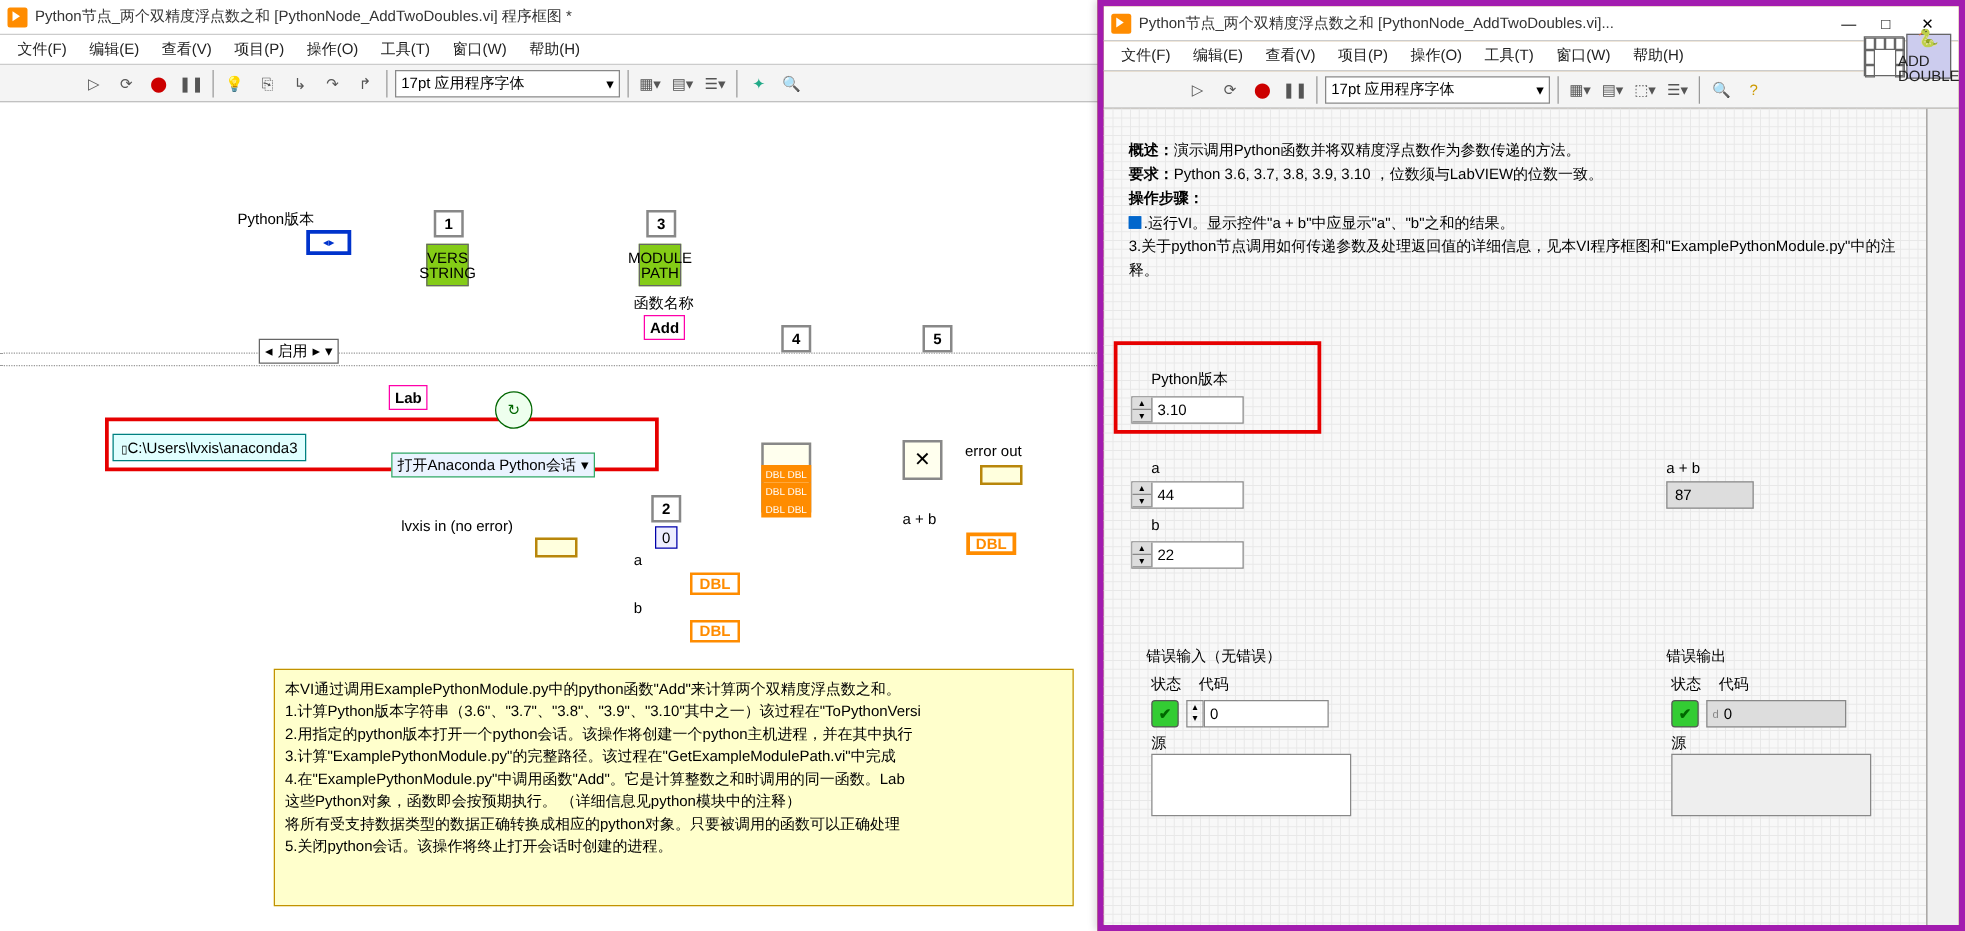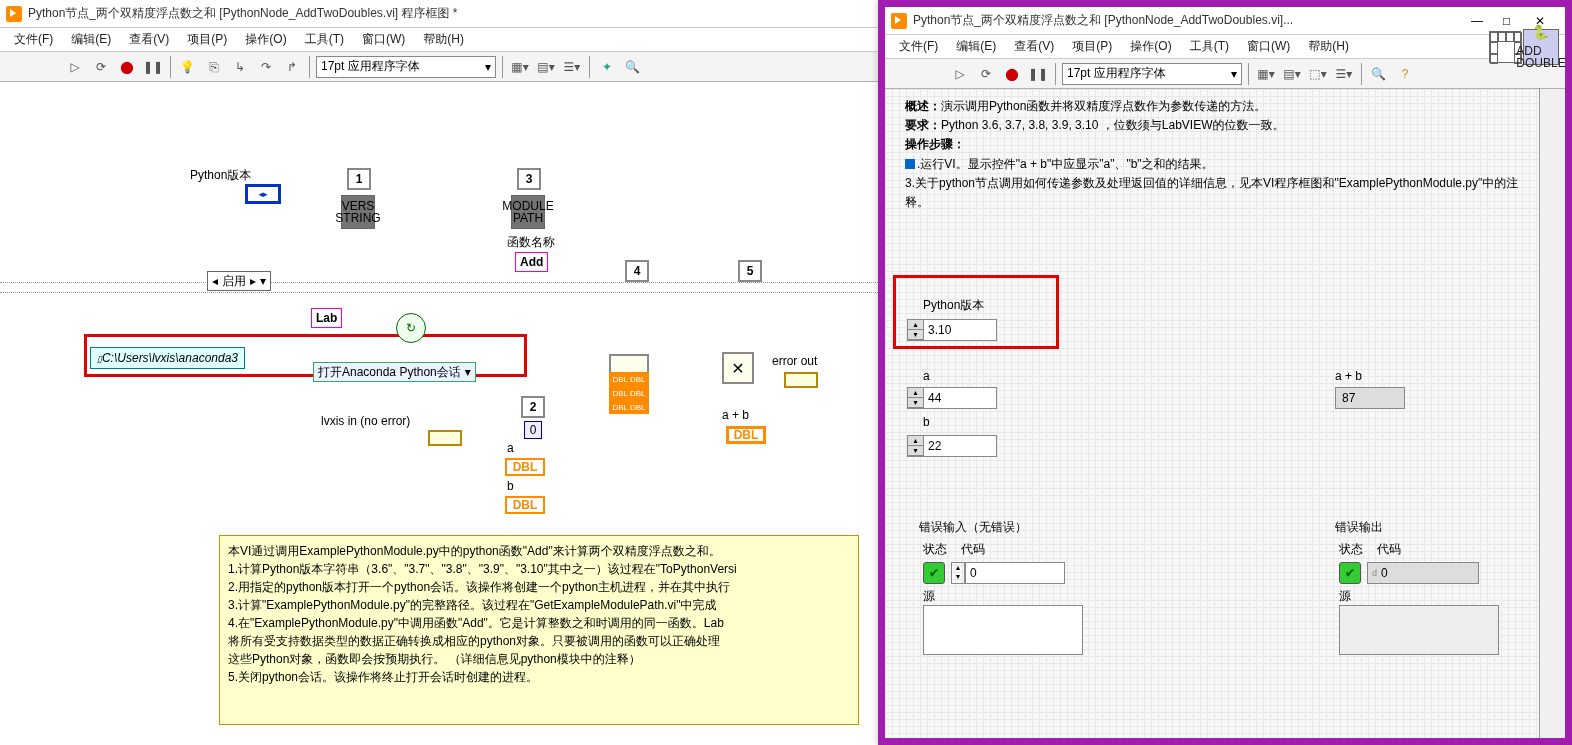--- a/index.html
+++ b/index.html
@@ -26,29 +26,29 @@
 
 .main { position: relative; height: calc(100% - 82px); }
 .bd-canvas { position: absolute; left: 0; top: 0; width: 878px; height: calc(745px - 82px); background: #fff; overflow: hidden; }
 
 .node { position: absolute; }
 .lbl { font-size: 12px; color: #000; position: absolute; white-space: nowrap; }
 .redbox { border: 3px solid #e60000; position: absolute; }
 
 .seqbox { position: absolute; border: 2px solid #888; background: #fff; width: 24px; height: 22px; display: flex; align-items: center; justify-content: center; font-weight: bold; }
 
-.icon-py { width: 34px; height: 34px; border: 1px solid #666; background: #737373; display: flex; align-items: center; justify-content: center; font-size: 9px; text-align: center; line-height: 1; }
-.icon-dbl { width: 40px; height: 18px; border: 2px solid #ff8c00; background: #fff; display: flex; align-items: center; justify-content: center; font-size: 9px; font-weight: bold; color: #ff8c00; }
+.icon-py { width: 34px; height: 34px; border: 1px solid #666; background: #84cc16; display: flex; align-items: center; justify-content: center; font-size: 9px; text-align: center; line-height: 1; }
+.icon-dbl { width: 40px; height: 18px; border: 2px solid #ff8c00; background: #fff; display: flex; align-items: center; justify-content: center; font-size: 9px; font-weight: bold; color: #ff8c00; margin-left: 47px; }
 
 .enablebox { border: 1px solid #666; background: #fff; display: flex; align-items: center; padding: 0 4px; height: 20px; gap: 4px; }
 
 .textbox { border: 1.5px solid #f0a; background: #fff; padding: 2px 4px; display: inline-block; font-weight: bold; }
-.pathbox { border: 1px solid #008080; background: #e0ffff; padding: 3px 6px; display: inline-block; font-family: monospace; font-style: italic; }
-
-.fp-window { position: absolute; left: 878px; top: -82px; width: 694px; height: 745px; background: #a16207; border: 7px solid #a21caf; box-shadow: -2px 0 6px rgba(0,0,0,0.15); }
+.pathbox { border: 1px solid #008080; background: #e0ffff; padding: 3px 6px; display: inline-block; font-family: monospace; }
+
+.fp-window { position: absolute; left: 878px; top: -82px; width: 694px; height: 745px; background: #a16207; border: 5px solid #a21caf; box-shadow: -2px 0 6px rgba(0,0,0,0.15); }
 .fp-canvas { position: absolute; top: 82px; left: 0; right: 26px; bottom: 0; background-image: linear-gradient(#e8e8e8 1px, transparent 1px), linear-gradient(90deg, #e8e8e8 1px, transparent 1px); background-size: 7px 7px; background-color: #f8f8f8; overflow: hidden; }
 
 .helptext { position: absolute; color: #000; line-height: 1.6; font-weight: bold; font-size: 13px; }
 .helptext b { font-weight: bold; }
 
 .ctrl-label { position: absolute; color: #000; font-size: 12px; }
 .ctrl-num { position: absolute; width: 90px; height: 22px; border: 1px solid #888; background: #fff; display: flex; align-items: center; }
 .ctrl-num .spinner { width: 16px; height: 100%; background: #ddd; border-right: 1px solid #888; display: flex; flex-direction: column; }
 .ctrl-num .spinner span { flex: 1; display: flex; align-items: center; justify-content: center; font-size: 8px; border-bottom: 1px solid #888; }
 .ctrl-num .val { padding: 0 4px; }
@@ -203,22 +203,22 @@
     <div class="node icon-dbl" style="left:726px; top:344px; border-width:3px">
         <span>DBL</span>
       </div>
 
     <div class="yellowbox" style="left:219px; top:453px; width:640px; height:190px">
       <div>本VI通过调用ExamplePythonModule.py中的python函数"Add"来计算两个双精度浮点数之和。</div>
       <div>1.计算Python版本字符串（3.6"、"3.7"、"3.8"、"3.9"、"3.10"其中之一）该过程在"ToPythonVersi</div>
       <div>2.用指定的python版本打开一个python会话。该操作将创建一个python主机进程，并在其中执行</div>
       <div>3.计算"ExamplePythonModule.py"的完整路径。该过程在"GetExampleModulePath.vi"中完成</div>
       <div>4.在"ExamplePythonModule.py"中调用函数"Add"。它是计算整数之和时调用的同一函数。Lab</div>
+      <div>这些Python对象，函数即会按预期执行。   （详细信息见python模块中的注释）</div>
       <div>将所有受支持数据类型的数据正确转换成相应的python对象。只要被调用的函数可以正确处理</div>
-      <div>这些Python对象，函数即会按预期执行。   （详细信息见python模块中的注释）</div>
       <div>5.关闭python会话。该操作将终止打开会话时创建的进程。</div>
     </div>
   </div>
 
   <div class="fp-window">
     <div class="titlebar">
       <span class="appicon"></span>
       <span class="title">Python节点_两个双精度浮点数之和 [PythonNode_AddTwoDoubles.vi]...</span>
       <div class="winbtns">
         <span class="min"></span>
@@ -267,21 +267,21 @@
       <span class="tbtn">▦▾</span>
       <span class="tbtn">▤▾</span>
       <span class="tbtn">⬚▾</span>
       <span class="tbtn">☰▾</span>
       <span class="sep"></span>
       <span class="tbtn">🔍</span>
       <span class="tbtn" style="color:#c90">?</span>
     </div>
 
     <div class="fp-canvas">
-      <div class="helptext" style="left:20px; top:8px; width:620px">
+      <div class="helptext" style="left:20px; top:24px; width:620px">
         <div><b>概述：</b><span style="font-weight:normal">演示调用Python函数并将双精度浮点数作为参数传递的方法。</span></div>
         <div><b>要求：</b><span style="font-weight:normal">Python 3.6, 3.7, 3.8, 3.9, 3.10 ，位数须与LabVIEW的位数一致。</span></div>
         <div><b>操作步骤：</b></div>
         <div style="font-weight:normal"><span class="bluebox"></span>.<span>运行VI。显示控件"a + b"中应显示"a"、"b"之和的结果。</span></div>
         <div style="font-weight:normal">3.关于python节点调用如何传递参数及处理返回值的详细信息，见本VI程序框图和"ExamplePythonModule.py"中的注释。</div>
       </div>
 
       <div class="redbox" style="left:8px; top:186px; width:166px; height:74px"></div>
       <div class="ctrl-label" style="left:38px; top:208px">Python版本</div>
       <div class="ctrl-num" style="left:22px; top:230px">

